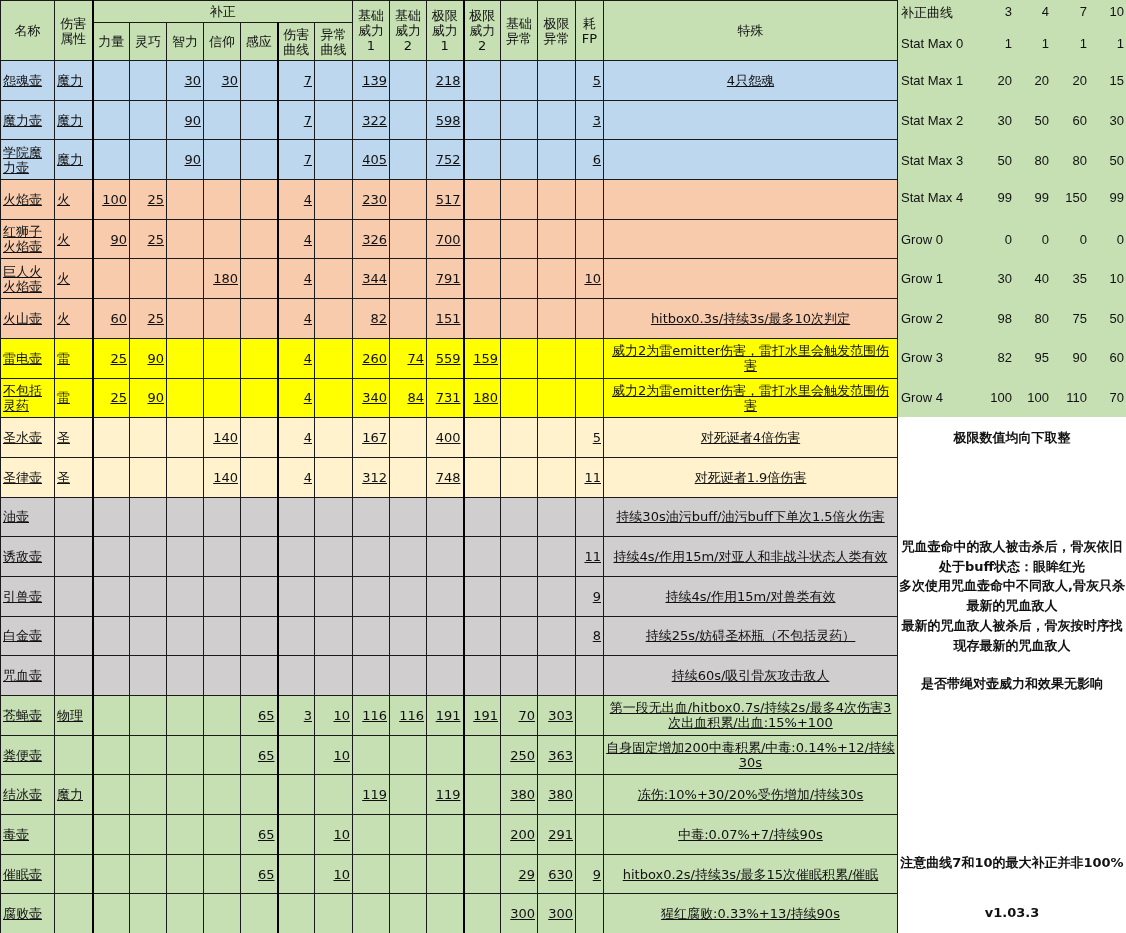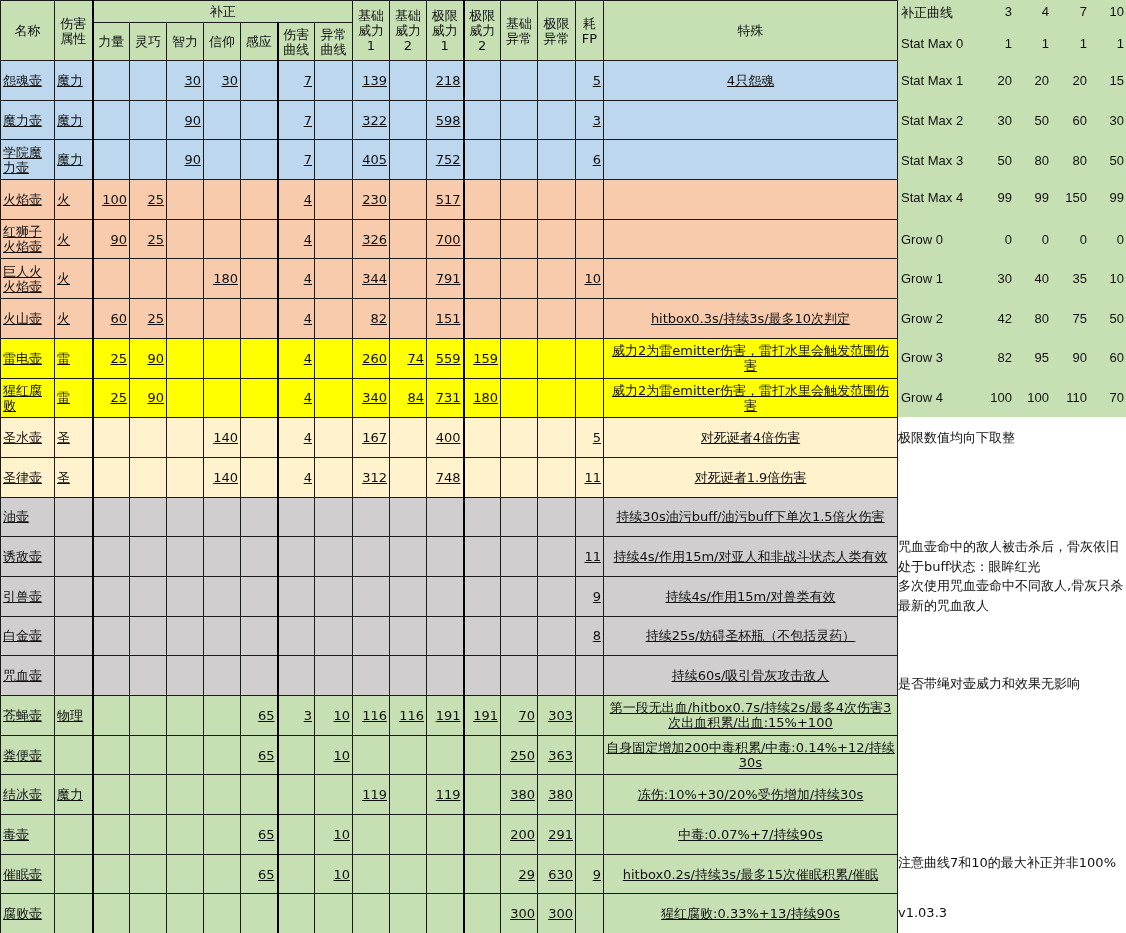--- a/index.html
+++ b/index.html
@@ -23,21 +23,21 @@
   .g-status td { background:#c6e0b4; }
   .thick-top td { border-top:2.5px solid #000;margin-top:40px; }
 
   #side { position:absolute; left:898px; top:0; width:228px; height:933px; background:#fff; }
   #curve-panel { position:absolute; left:0; top:0; width:228px; height:417px; background:#c6e0b4; }
   .crow { position:absolute; left:0; width:228px; height:20px; font-size:13px;
           font-family:"Liberation Sans", sans-serif; }
   .crow .lbl { position:absolute; left:3px; top:0; }
   .crow .v { position:absolute; top:0; width:30px; text-align:right; }
   .crow .v0 { left:84px; } .crow .v1 { left:121px; } .crow .v2 { left:159px; } .crow .v3 { left:196px; }
-  .note { position:absolute; left:0; width:228px; font-size:13px; line-height:20px; }
+  .note { position:absolute; left:0; width:228px; text-align:center; font-size:13px; line-height:20px;font-weight:bold; }
 </style>
 </head>
 <body>
 
 <div id="sheet">
   <table class="main">
     <colgroup>
       <col style="width:54px">
         <col style="width:38px">
         <col style="width:37px">
@@ -227,21 +227,21 @@
           <td class="num">260</td>
           <td class="num">74</td>
           <td class="num">559</td>
           <td class="num thick-l">159</td>
           <td class="num"></td>
           <td class="num"></td>
           <td class="num"></td>
           <td class="spec">威力2为雷emitter伤害，雷打水里会触发范围伤害</td>
         </tr>
         <tr class="body-row g-lightning">
-          <td class="txt">猩红腐败</td>
+          <td class="txt">不包括灵药</td>
           <td class="txt">雷</td>
           <td class="num thick-l">25</td>
           <td class="num">90</td>
           <td class="num"></td>
           <td class="num"></td>
           <td class="num"></td>
           <td class="num thick-l">4</td>
           <td class="num"></td>
           <td class="num">340</td>
           <td class="num">84</td>
@@ -557,21 +557,21 @@
         </div>
         <div class="crow" style="top: 271px;">
           <span class="lbl">Grow 1</span>
           <span class="v v0">30</span>
           <span class="v v1">40</span>
           <span class="v v2">35</span>
           <span class="v v3">10</span>
         </div>
         <div class="crow" style="top: 311px;">
           <span class="lbl">Grow 2</span>
-          <span class="v v0">42</span>
+          <span class="v v0">98</span>
           <span class="v v1">80</span>
           <span class="v v2">75</span>
           <span class="v v3">50</span>
         </div>
         <div class="crow" style="top: 350px;">
           <span class="lbl">Grow 3</span>
           <span class="v v0">82</span>
           <span class="v v1">95</span>
           <span class="v v2">90</span>
           <span class="v v3">60</span>
@@ -582,16 +582,17 @@
           <span class="v v1">100</span>
           <span class="v v2">110</span>
           <span class="v v3">70</span>
         </div>
       </div>
   </div>
 
   <div class="note" style="top:428px">极限数值均向下取整</div>
   <div class="note" style="top:537px">咒血壶命中的敌人被击杀后，骨灰依旧处于buff状态：眼眸红光</div>
   <div class="note" style="top:576px">多次使用咒血壶命中不同敌人,骨灰只杀最新的咒血敌人</div>
+  <div class="note" style="top:616px">最新的咒血敌人被杀后，骨灰按时序找现存最新的咒血敌人</div>
   <div class="note" style="top:674px">是否带绳对壶威力和效果无影响</div>
   <div class="note" style="top:853px">注意曲线7和10的最大补正并非100%</div>
   <div class="note" style="top:903px">v1.03.3</div>
 </div>
 
 </body></html>

